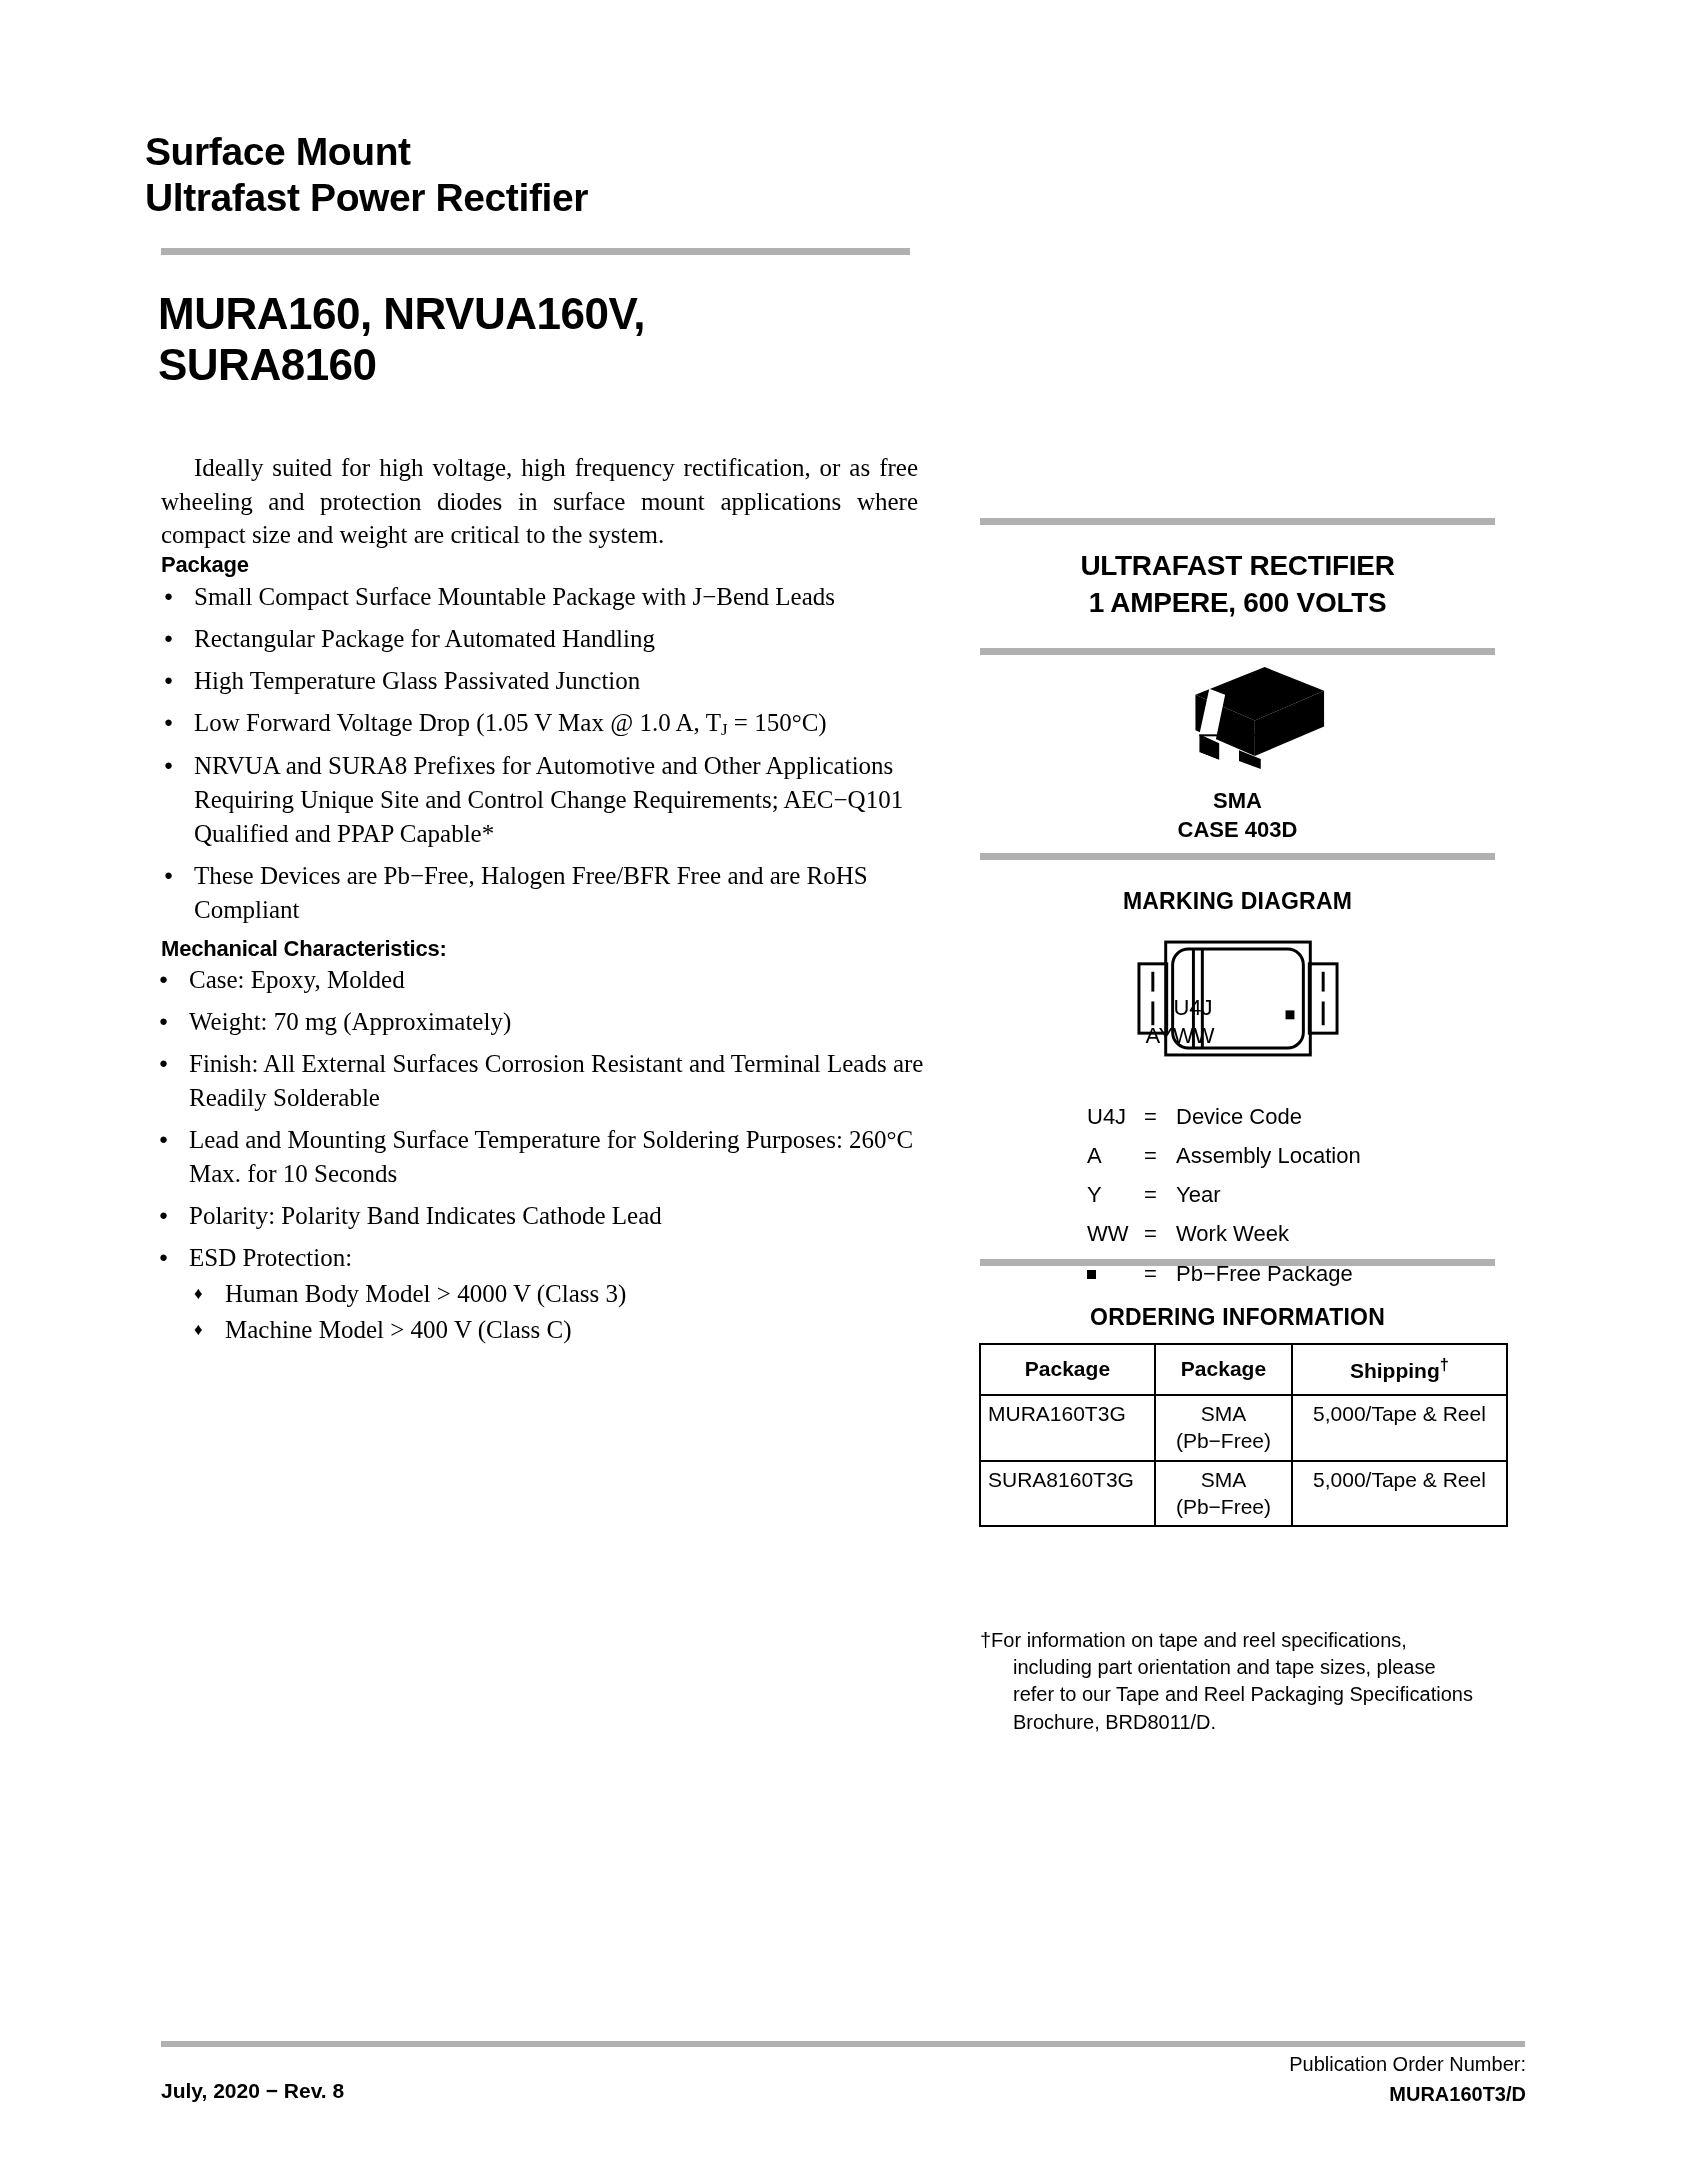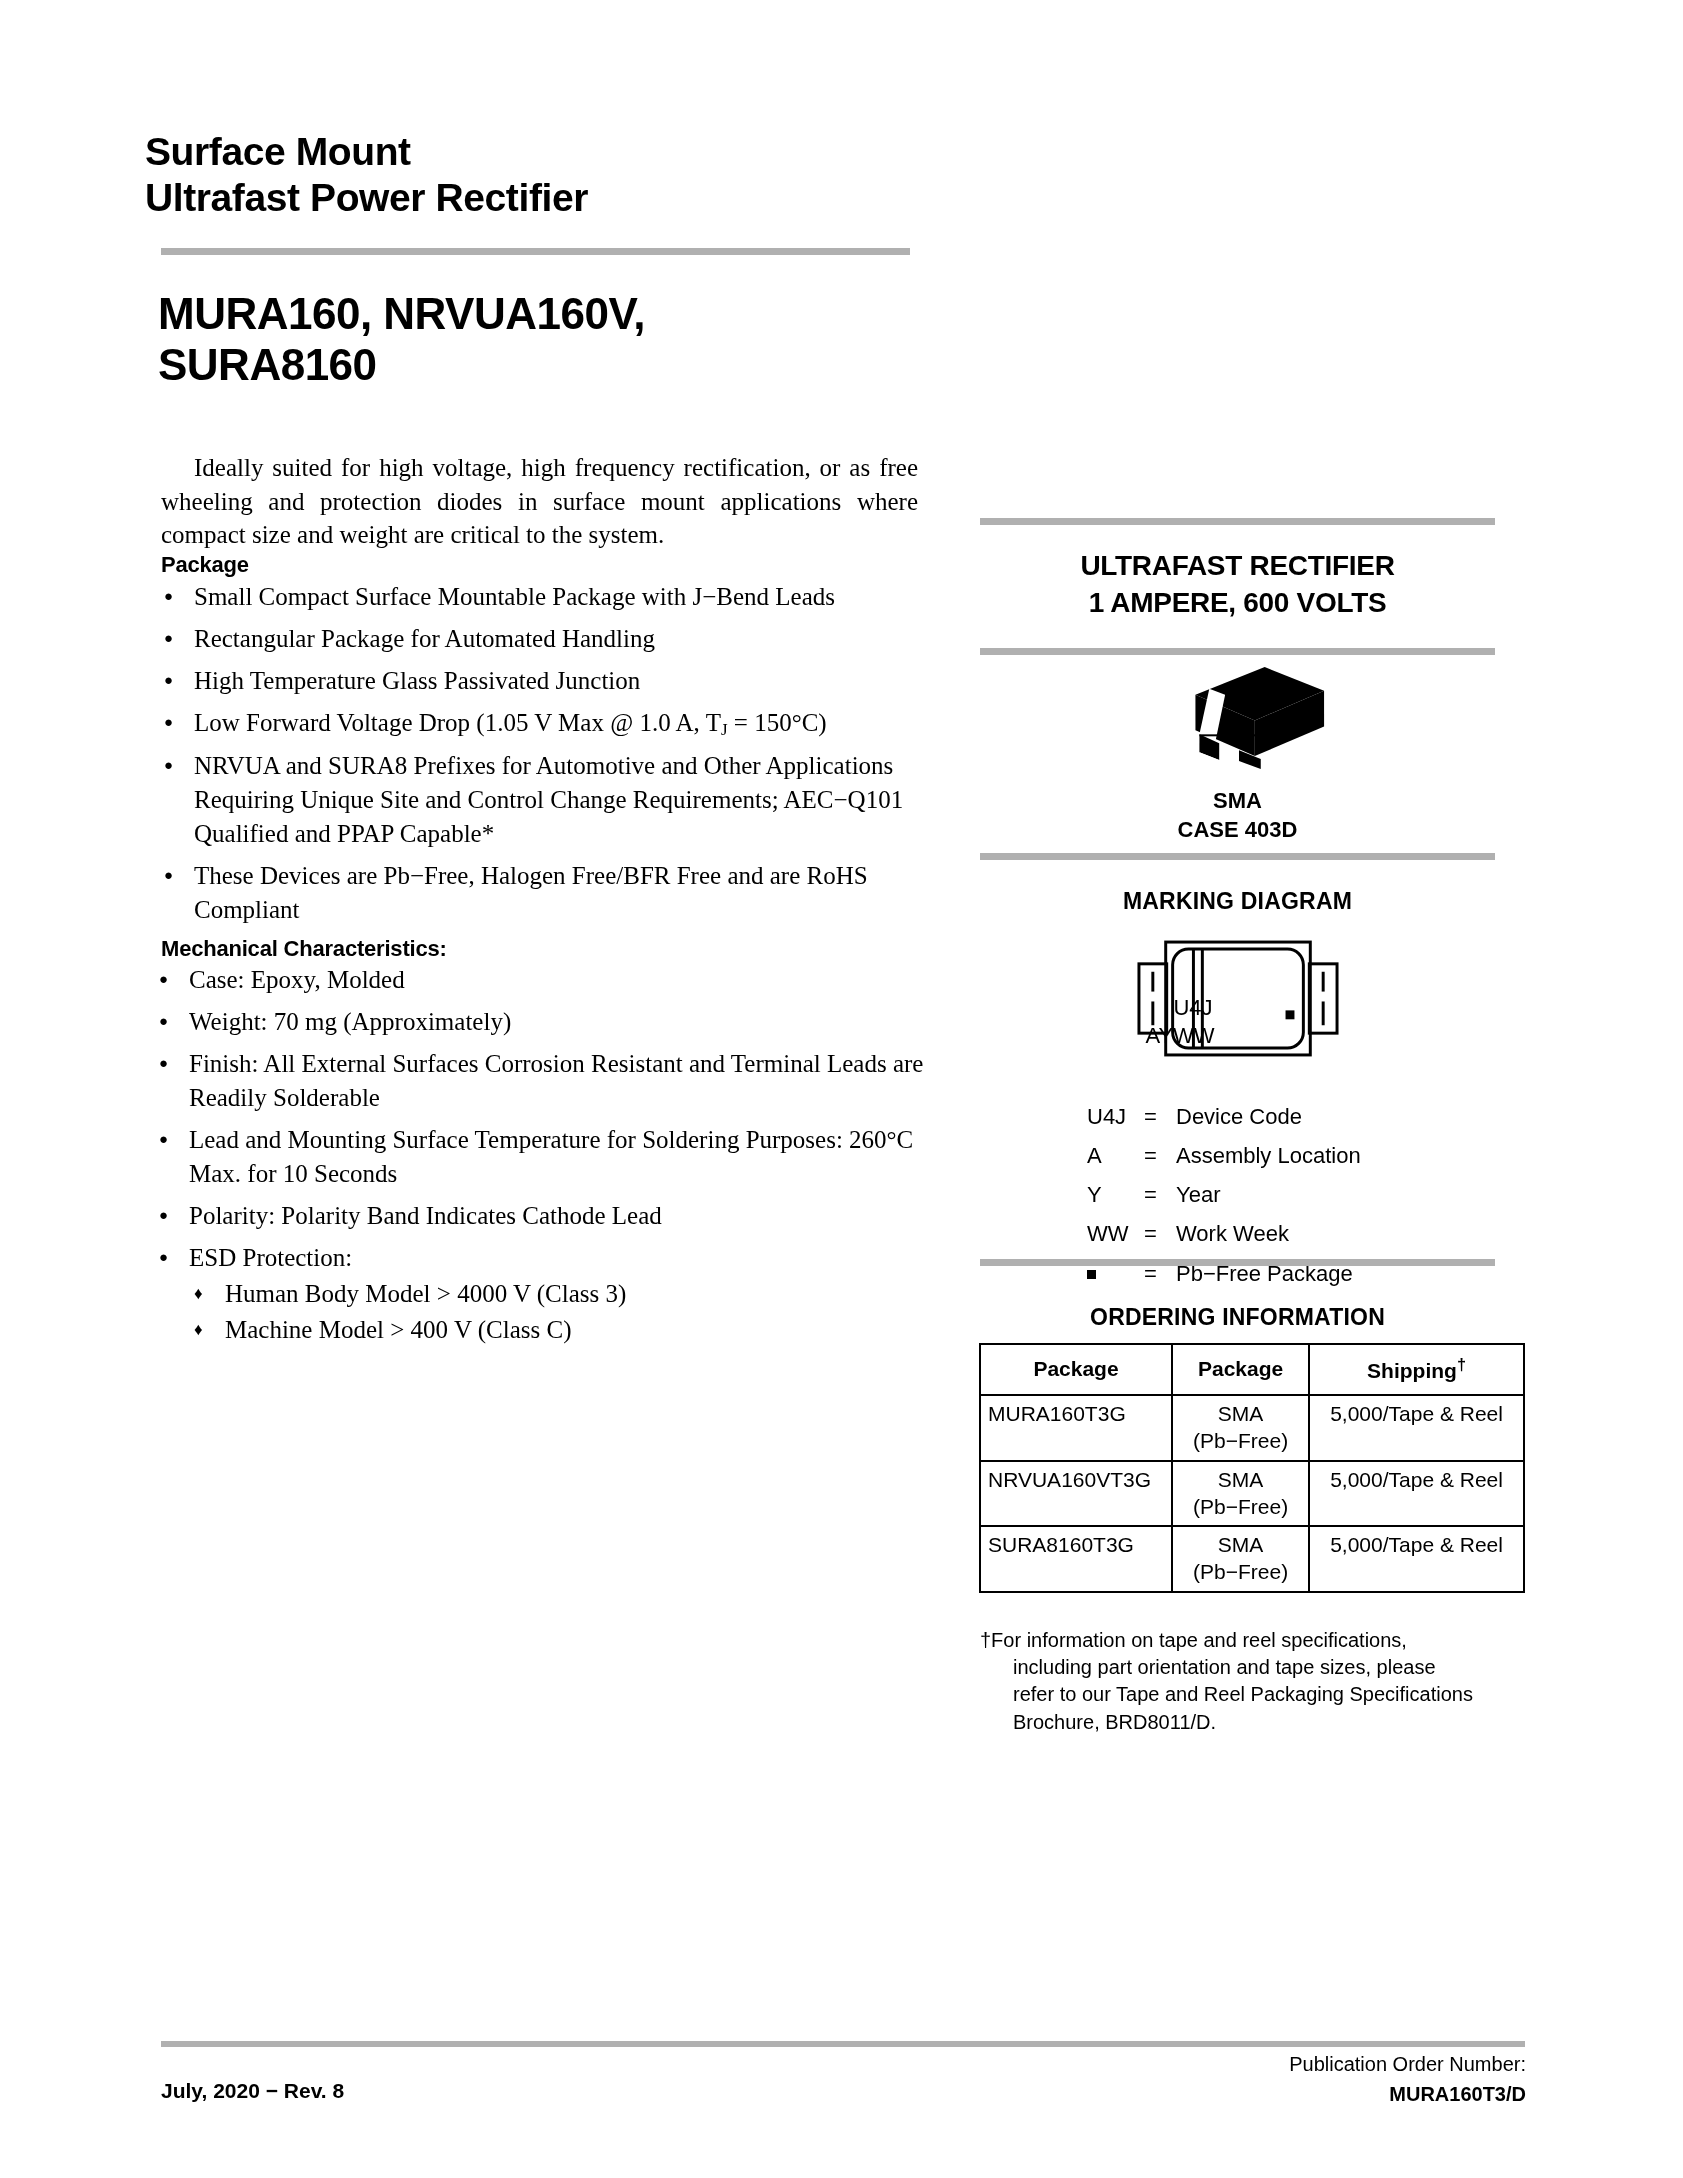--- a/index.html
+++ b/index.html
@@ -448,28 +448,20 @@
     <tbody>
       <tr>
         <td class="dev">MURA160T3G</td>
         <td class="pkg">
           <div>SMA</div>
           <div>(Pb−Free)</div>
         </td>
         <td class="ship">5,000/Tape &amp; Reel</td>
       </tr>
       <tr>
-        <td class="dev">NRVUA160VT3G</td>
-        <td class="pkg">
-          <div>SMA</div>
-          <div>(Pb−Free)</div>
-        </td>
-        <td class="ship">5,000/Tape &amp; Reel</td>
-      </tr>
-      <tr>
         <td class="dev">SURA8160T3G</td>
         <td class="pkg">
           <div>SMA</div>
           <div>(Pb−Free)</div>
         </td>
         <td class="ship">5,000/Tape &amp; Reel</td>
       </tr>
     </tbody>
   </table>
 

